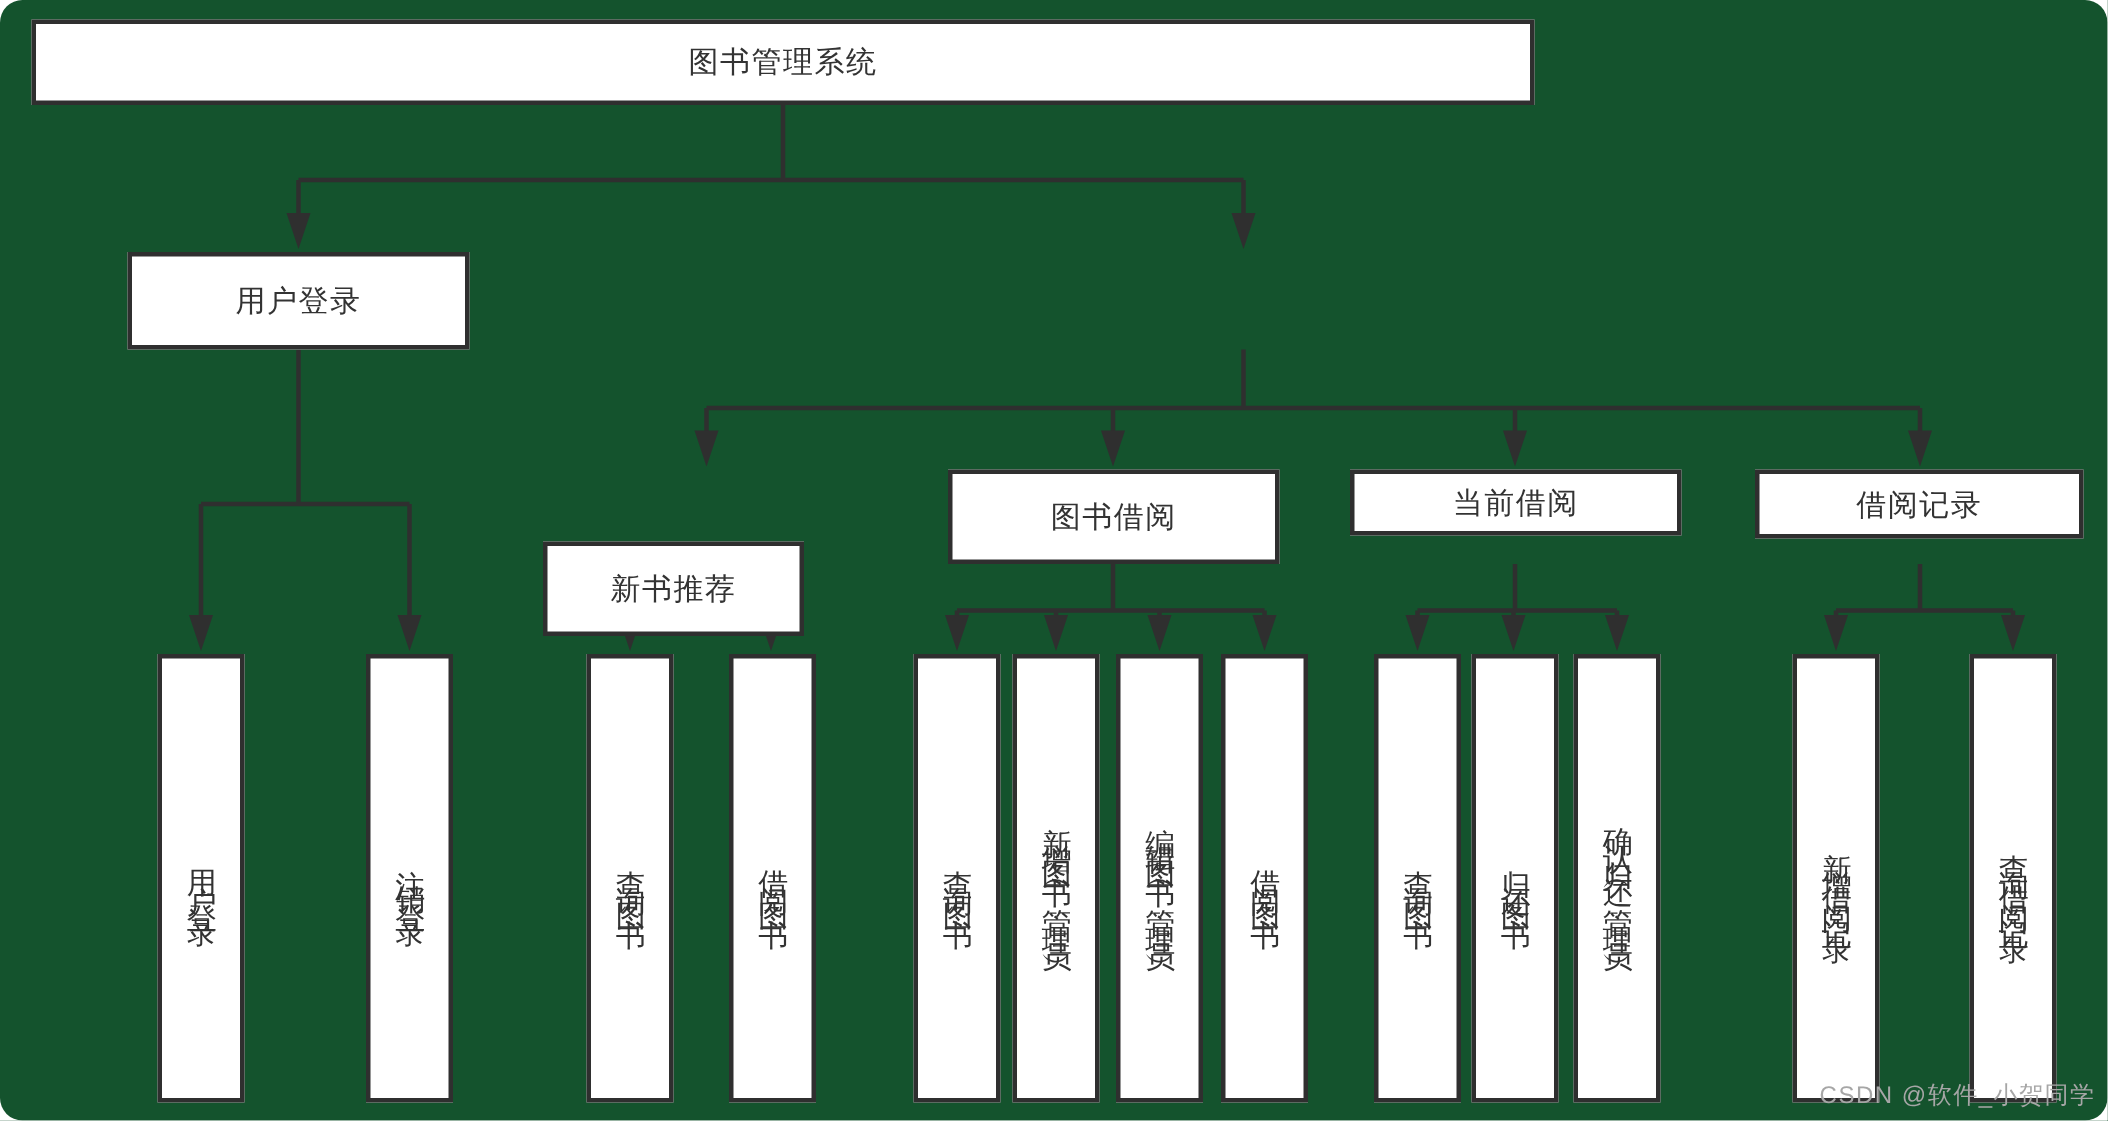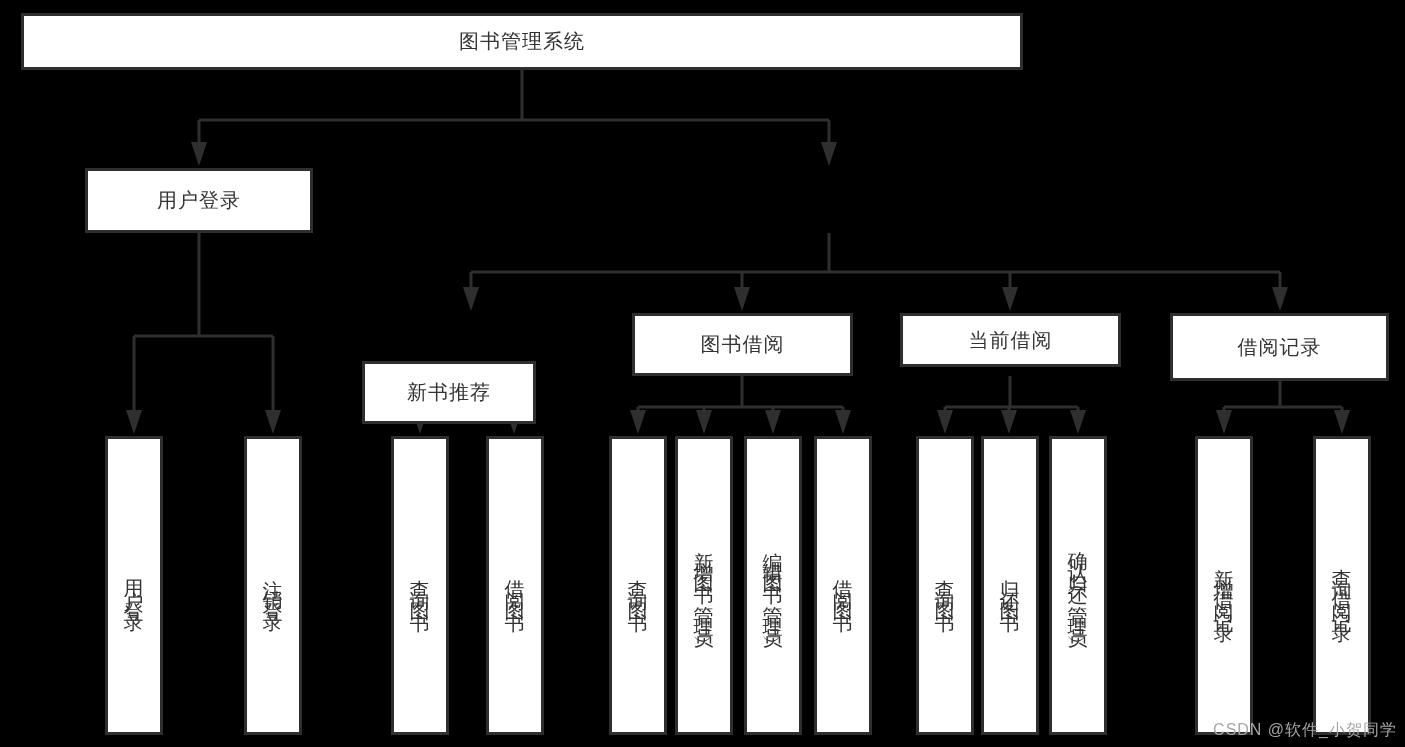--- a/index.html
+++ b/index.html
@@ -1,22 +1,23 @@
 <!DOCTYPE html>
 <html><head>
 <meta charset="utf-8">
 <style>
   html, body { margin: 0; padding: 0; background: #ffffff; }
   body { font-family: "Liberation Sans", sans-serif; }
   .canvas {
     position: relative;
     width: 1405px;
     height: 747px;
-    background: #000000;
+    background: #14532d;
     overflow: hidden;
+    border-radius: 15px;
   }
   .connectors {
     position: absolute;
     left: 0; top: 0;
     width: 1405px; height: 747px;
   }
   .box {
     position: absolute;
     box-sizing: border-box;
     border: 3px solid #2f2f2f;
@@ -84,22 +85,22 @@
       M937 410 H953 L945 434 Z M1001 410 H1017 L1009 434 Z M1070 410 H1086 L1078 434 Z
       M1216 410 H1232 L1224 434 Z M1334 410 H1350 L1342 434 Z"></path>
   </svg>
 
   <div class="box" style="left:21px; top:13px; width:1002px; height:57px;">图书管理系统</div>
 
   <div class="box" style="left:85px; top:168px; width:228px; height:65px;">用户登录</div>
 
   <div class="box" style="left:362px; top:313px; width:174px; height:63px;margin-top:48px;">新书推荐</div>
   <div class="box" style="left:632px; top:313px; width:221px; height:63px;">图书借阅</div>
-  <div class="box" style="left:900px; top:313px; width:221px; height:54px;">当前借阅</div>
-  <div class="box" style="left:1170px; top:313px; width:219px; height:68px;">借阅记录</div>
+  <div class="box" style="left:900px; top:313px; width:221px; height:44px;">当前借阅</div>
+  <div class="box" style="left:1170px; top:313px; width:219px; height:46px;">借阅记录</div>
 
   <div class="leaf" style="left:105px;">
     <span class="vtext">用户登录</span>
   </div>
   <div class="leaf" style="left:244px;">
     <span class="vtext">注销登录</span>
   </div>
 
   <div class="leaf" style="left:391px;">
     <span class="vtext">查询图书</span>

